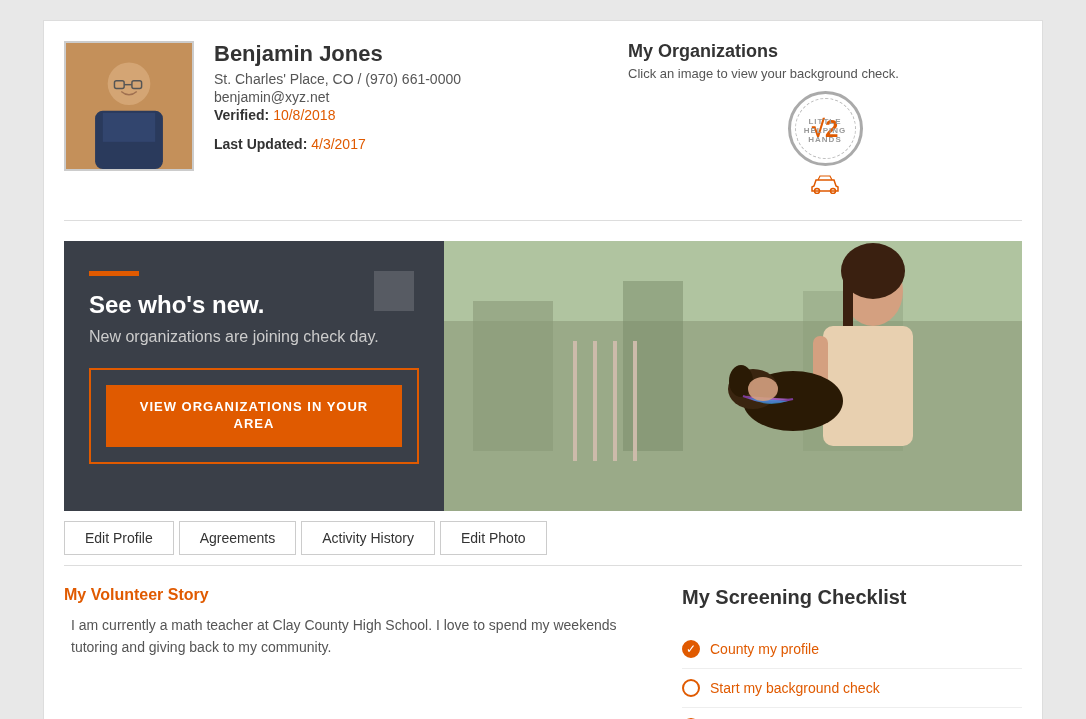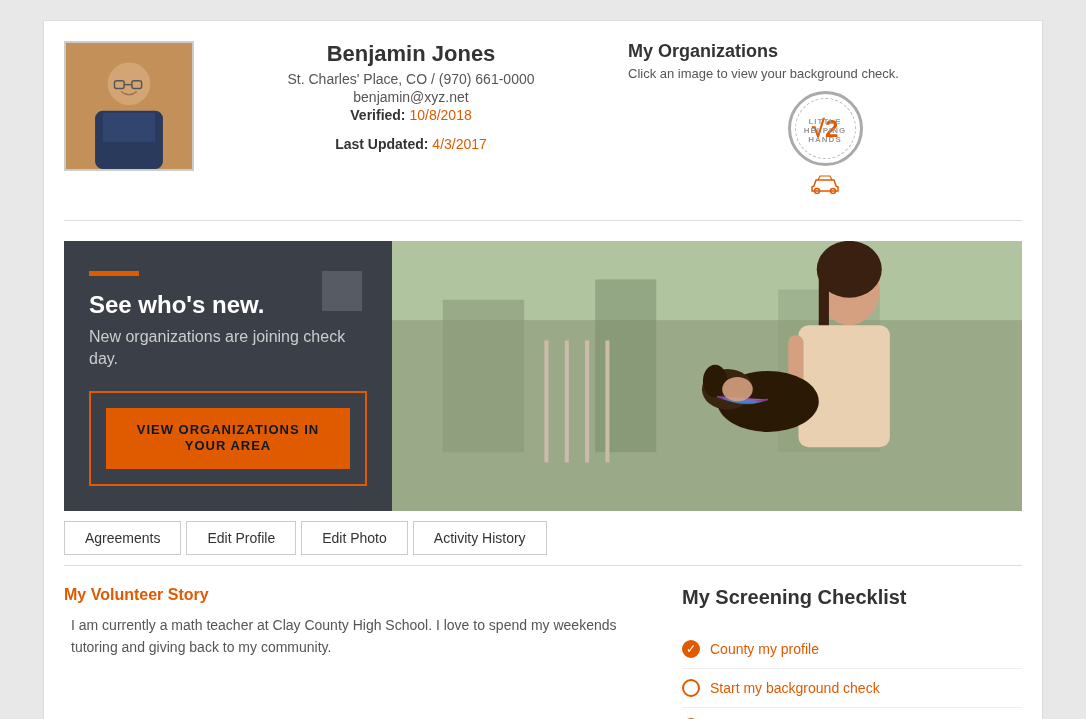--- a/index.html
+++ b/index.html
@@ -38,21 +38,20 @@
       height: 100%;
       background: linear-gradient(135deg, #c9a98a 0%, #a07850 50%, #8b6240 100%);
       display: flex;
       align-items: center;
       justify-content: center;
       color: #6b4020;
       font-size: 48px;
     }
     .profile-info {
       flex: 1;
-      text-align: center;
     }
     .profile-name {
       font-size: 22px;
       font-weight: bold;
       color: #333;
       margin-bottom: 4px;
     }
     .profile-location {
       color: #555;
       margin-bottom: 2px;
@@ -135,21 +134,21 @@
     }
     
     .banner {
       display: flex;
       height: 270px;
       margin-bottom: 0;
       position: relative;
       overflow: hidden;
     }
     .banner-left {
-      width: 328px;
+      width: 380px;
       background: #3a3f48;
       flex-shrink: 0;
       padding: 30px 25px;
       position: relative;
     }
     .banner-accent {
       width: 50px;
       height: 5px;
       background: #e05a00;
       margin-bottom: 15px;
@@ -167,21 +166,21 @@
       margin-bottom: 20px;
       line-height: 1.4;
     }
     .banner-box {
       border: 2px solid #e05a00;
       padding: 15px;
       display: inline-block;
     }
     .view-org-btn {
       background: #e05a00;
-      color: #0f172a;
+      color: #ffffff;
       border: none;
       padding: 14px 20px;
       font-size: 13px;
       font-weight: bold;
       letter-spacing: 1px;
       text-align: center;
       cursor: pointer;
       text-transform: uppercase;
       line-height: 1.3;
     }
@@ -379,24 +378,24 @@
         <path d="M320 155 Q345 165 370 158" fill="#9b59b6" stroke="#7d3c98" stroke-width="2"></path>
 
         <path d="M325 157 Q345 167 365 160" fill="#3498db" opacity="0.7"></path>
 
         <ellipse cx="340" cy="148" rx="15" ry="12" fill="#d4a080" opacity="0.9"></ellipse>
       </svg>
     </div>
   </div>
 
   <div class="tab-bar">
+    <button class="tab-btn">Edit Profile</button>
     <button class="tab-btn">Agreements</button>
-    <button class="tab-btn">Edit Profile</button>
+    <button class="tab-btn">Activity History</button>
     <button class="tab-btn">Edit Photo</button>
-    <button class="tab-btn">Activity History</button>
   </div>
 
   <div class="main-content">
     <div class="left-content">
       <div class="volunteer-story-title">My Volunteer Story</div>
       <div class="volunteer-story-text">I am currently a math teacher at Clay County High School. I love to spend my weekends tutoring and giving back to my community.</div>
     </div>
 
     <div class="right-content">
       <div class="checklist-title">My Screening Checklist</div>

